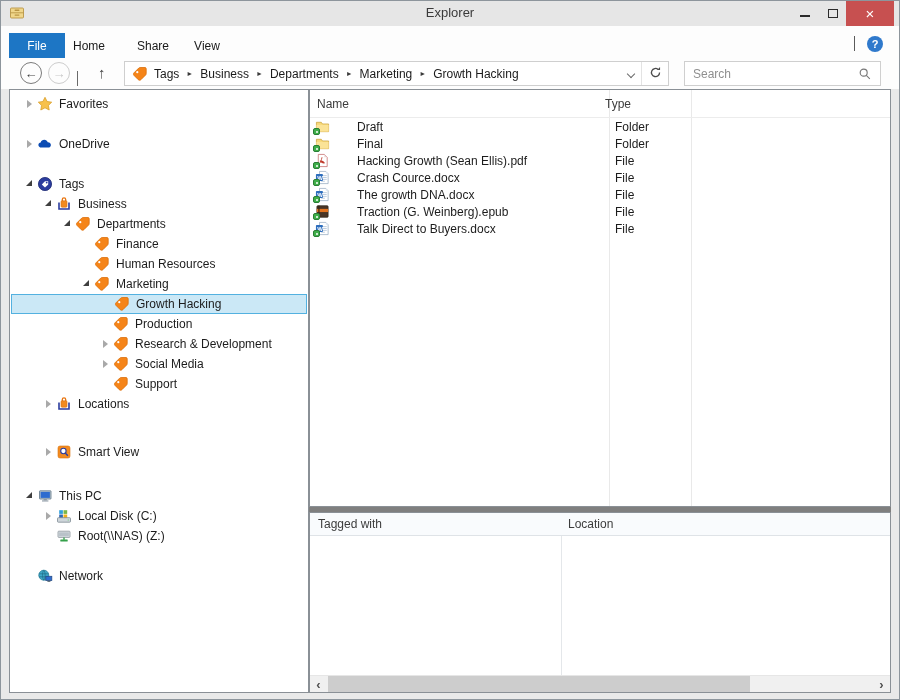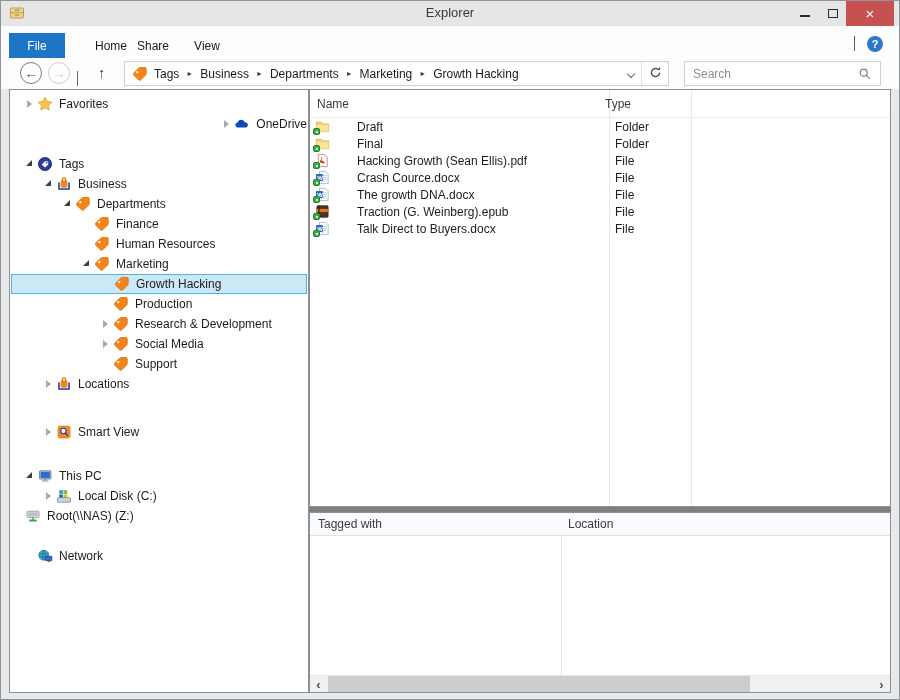--- a/index.html
+++ b/index.html
@@ -16,21 +16,21 @@
   .btn-min { left: 792px; }
   .btn-max { left: 820px; }
   .btn-min .bar { width: 10px; height: 2px; background: #2b2b2b; margin-top: 6px; }
   .btn-max .box { width: 10px; height: 9px; border: 1.5px solid #2b2b2b; }
   .btn-close { position: absolute; left: 845px; top: 0; width: 48px; height: 25px; background: #c75050; color: #fff; display: flex; align-items: center; justify-content: center; font-size: 15px; }
 
   
   .tabsrow { position: absolute; left: 0; top: 25px; right: 0; height: 32px; background: #fdfdfd; }
   .tab { position: absolute; top: 7px; height: 25px; display: flex; align-items: center; justify-content: center; font-size: 12px; color: #1a1a1a; }
   .tab.file { left: 8px; width: 56px; background: #1d76c5; color: #fff; }
-  .tab.home { left: 88px; width: 44px; }
+  .tab.home { left: 66px; width: 44px; }
   .tab.share { left: 128px; width: 48px; }
   .tab.view { left: 184px; width: 44px; }
   .ribbon-right { position: absolute; right: 16px; top: 8px; display: flex; align-items: center; gap: 12px; height: 20px; }
   .chev-up { width: 7px; height: 7px; border-left: 1.6px solid #5a5a5a; border-top: 1.6px solid #5a5a5a; transform: rotate(45deg); margin-top: 3px; }
   .help-circle { width: 16px; height: 16px; border-radius: 50%; background: #2f79cc; color: #fff; font-size: 11px; font-weight: bold; display: flex; align-items: center; justify-content: center; }
 
   
   .navrow { position: absolute; left: 0; top: 57px; right: 0; height: 31px; background: #fdfdfd; }
   .nav-circle { position: absolute; top: 4px; width: 22px; height: 22px; border-radius: 50%; display: flex; align-items: center; justify-content: center; font-size: 13px; }
   .nav-back { left: 19px; border: 1px solid #7b7b7b; color: #414141; }
@@ -185,21 +185,21 @@
         <span class="expander">
           <span class="exp-collapsed"></span>
         </span>
         <span class="tree-icon">
           <svg width="16" height="16" viewBox="0 0 16 16">
             <path d="M8 1.3l2.1 4.2 4.6.7-3.3 3.2.8 4.6L8 11.8 3.8 14l.8-4.6-3.3-3.2 4.6-.7z" fill="#f7c14d" stroke="#d99f2b" stroke-width="0.8"></path>
           </svg>
         </span>
         <span class="tree-label">Favorites</span>
       </div>
-      <div class="tree-row" style="padding-left: 12px;  justify-content: flex-end;">
+      <div class="tree-row" style="padding-left: 12px; margin-top: 20px;">
         <span class="expander">
           <span class="exp-collapsed"></span>
         </span>
         <span class="tree-icon">
           <svg width="16" height="16" viewBox="0 0 16 16">
             <path d="M4.4 11.6c-1.7 0-3-1.1-3-2.6 0-1.3 1-2.3 2.3-2.5C4.1 4.9 5.6 3.8 7.3 3.8c1.6 0 3 1 3.4 2.4h.3c1.6 0 2.9 1.2 2.9 2.7s-1.3 2.7-2.9 2.7z" fill="#0b4bb3"></path>
           </svg>
         </span>
         <span class="tree-label">OneDrive</span>
       </div>
@@ -378,21 +378,21 @@
               <rect x="7.5" y="2.2" width="3.7" height="3.7" fill="#7ab648"></rect>
               <rect x="3.2" y="6.5" width="3.7" height="3.7" fill="#2f66b3"></rect>
               <rect x="7.5" y="6.5" width="3.7" height="3.7" fill="#f1b117"></rect>
             </g>
             <rect x="1.5" y="9.7" width="13" height="4.5" rx="0.8" fill="#cfd6db" stroke="#7e8a93" stroke-width="0.8"></rect>
             <circle cx="12.3" cy="12" r="0.8" fill="#8fd19a"></circle>
           </svg>
         </span>
         <span class="tree-label">Local Disk (C:)</span>
       </div>
-      <div class="tree-row" style="">
+      <div class="tree-row" style="padding-left: 31px;">
         <span class="expander"></span>
         <span class="tree-icon">
           <svg width="16" height="16" viewBox="0 0 16 16">
             <rect x="2" y="3.2" width="12" height="6.2" rx="0.8" fill="#dfe4e8" stroke="#8a949c" stroke-width="0.8"></rect>
             <rect x="3.1" y="4.3" width="9.8" height="4" fill="#b9c2c9"></rect>
             <path d="M8 9.5v2.2" stroke="#35a04a" stroke-width="1.4"></path>
             <rect x="4.3" y="11.6" width="7.4" height="2" rx="0.5" fill="#35a04a"></rect>
           </svg>
         </span>
         <span class="tree-label">Root(\\NAS) (Z:)</span>

